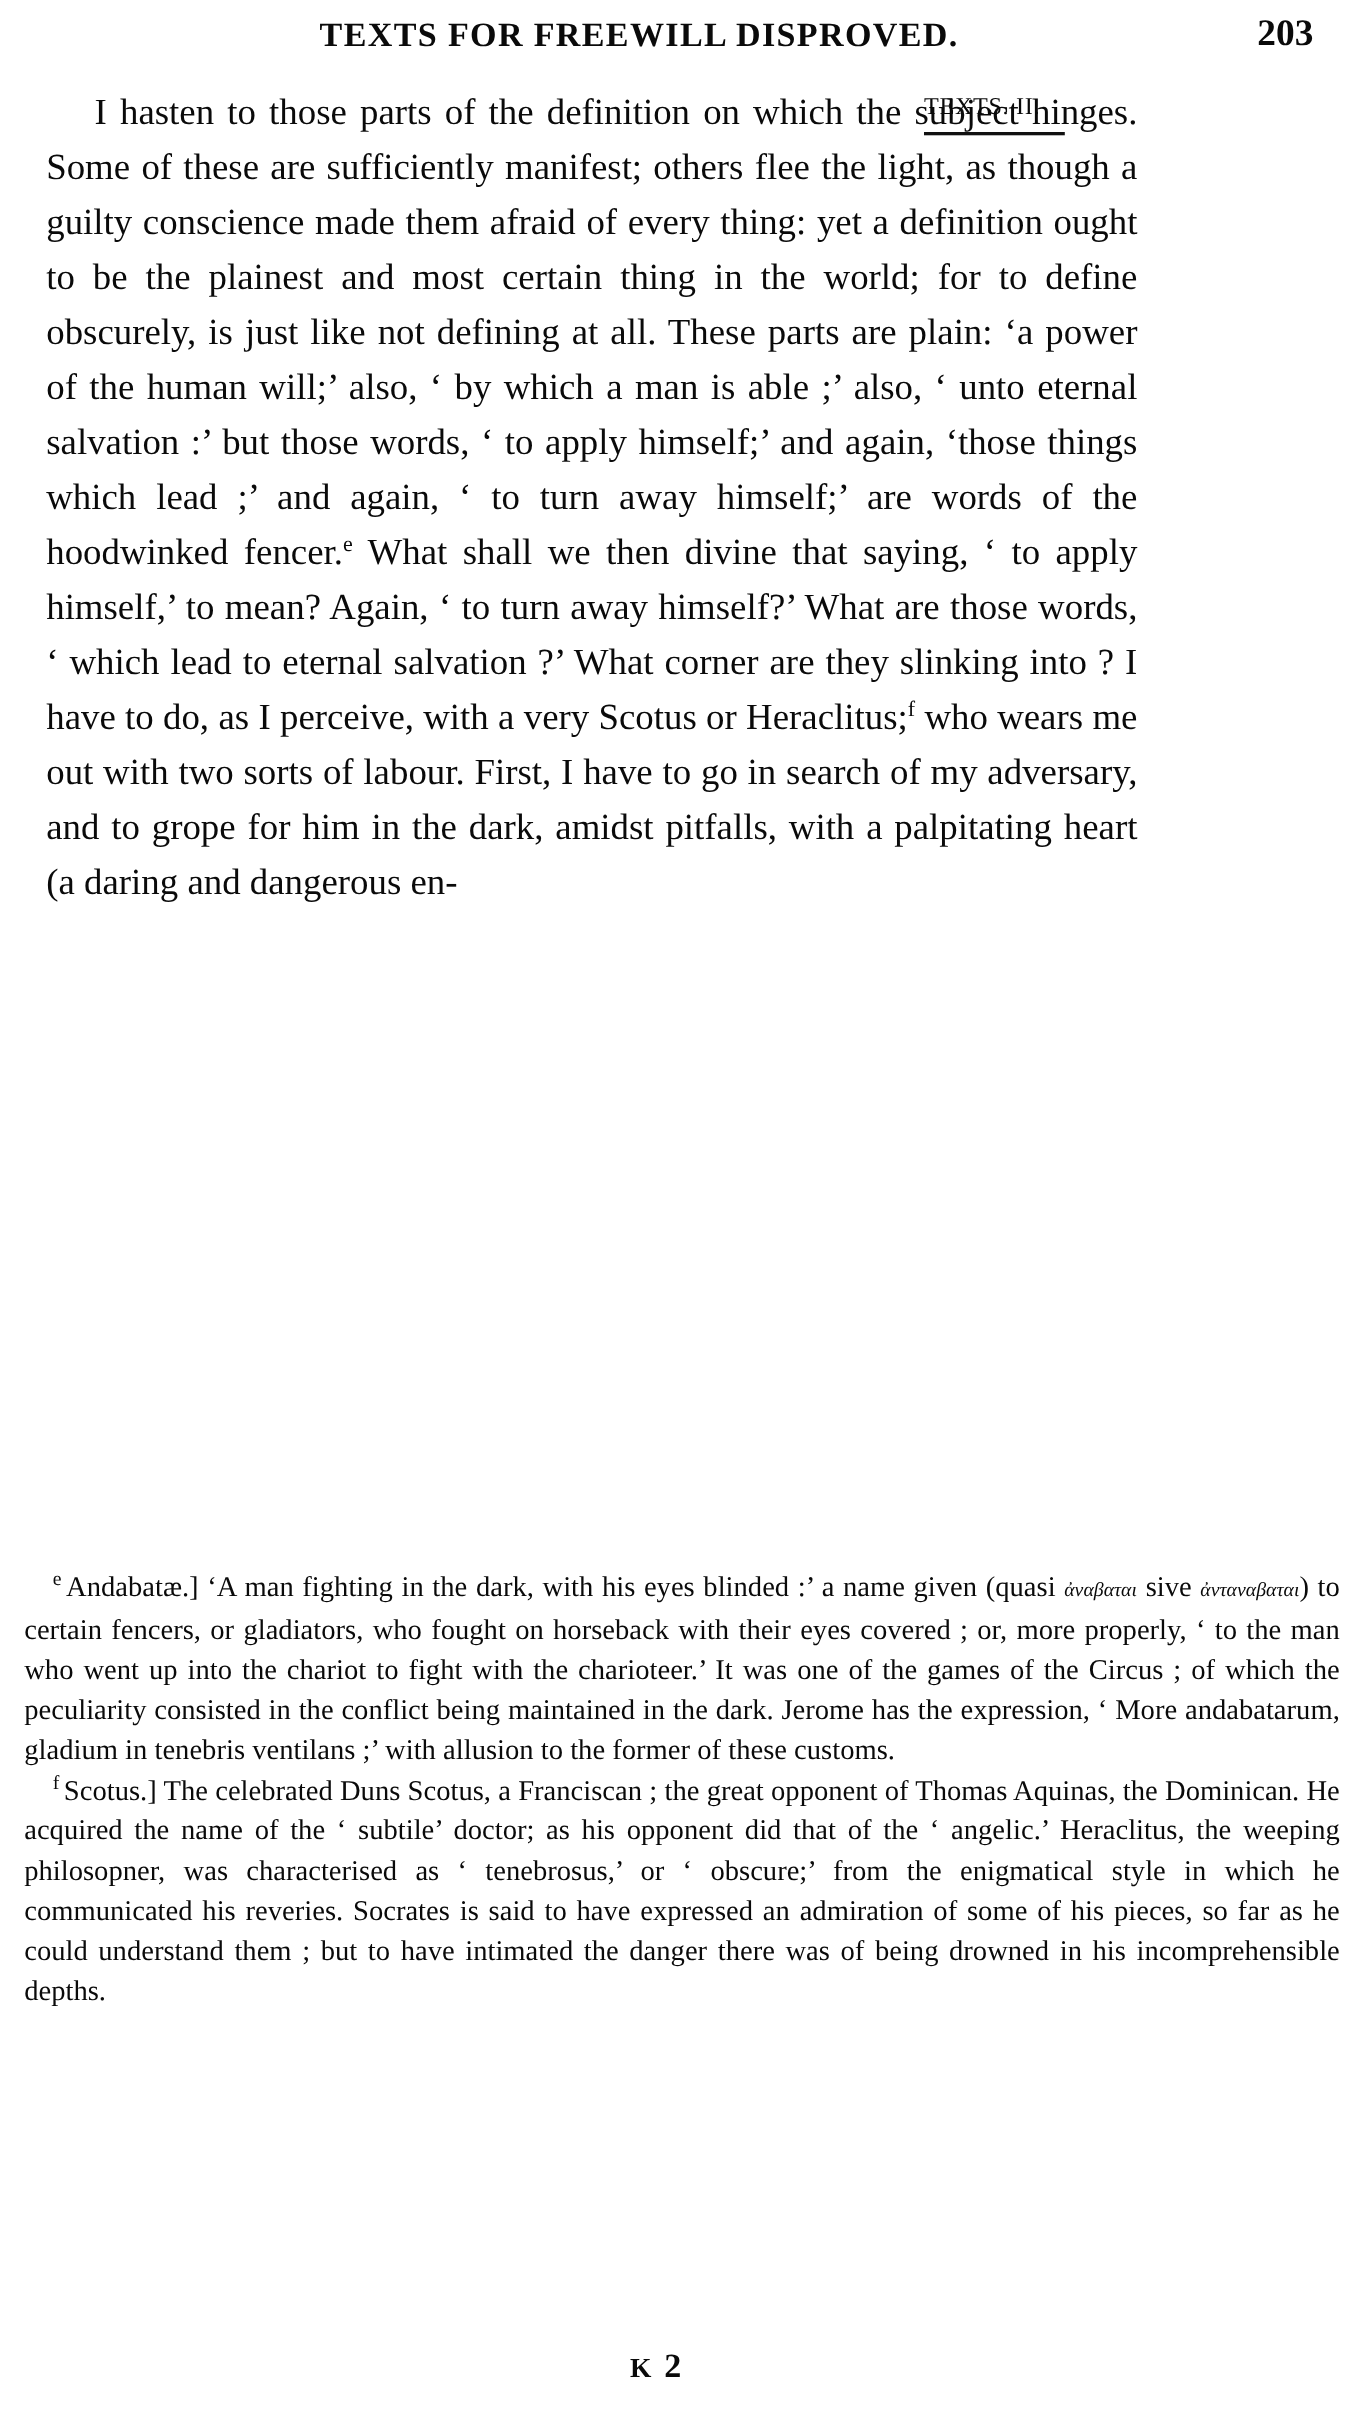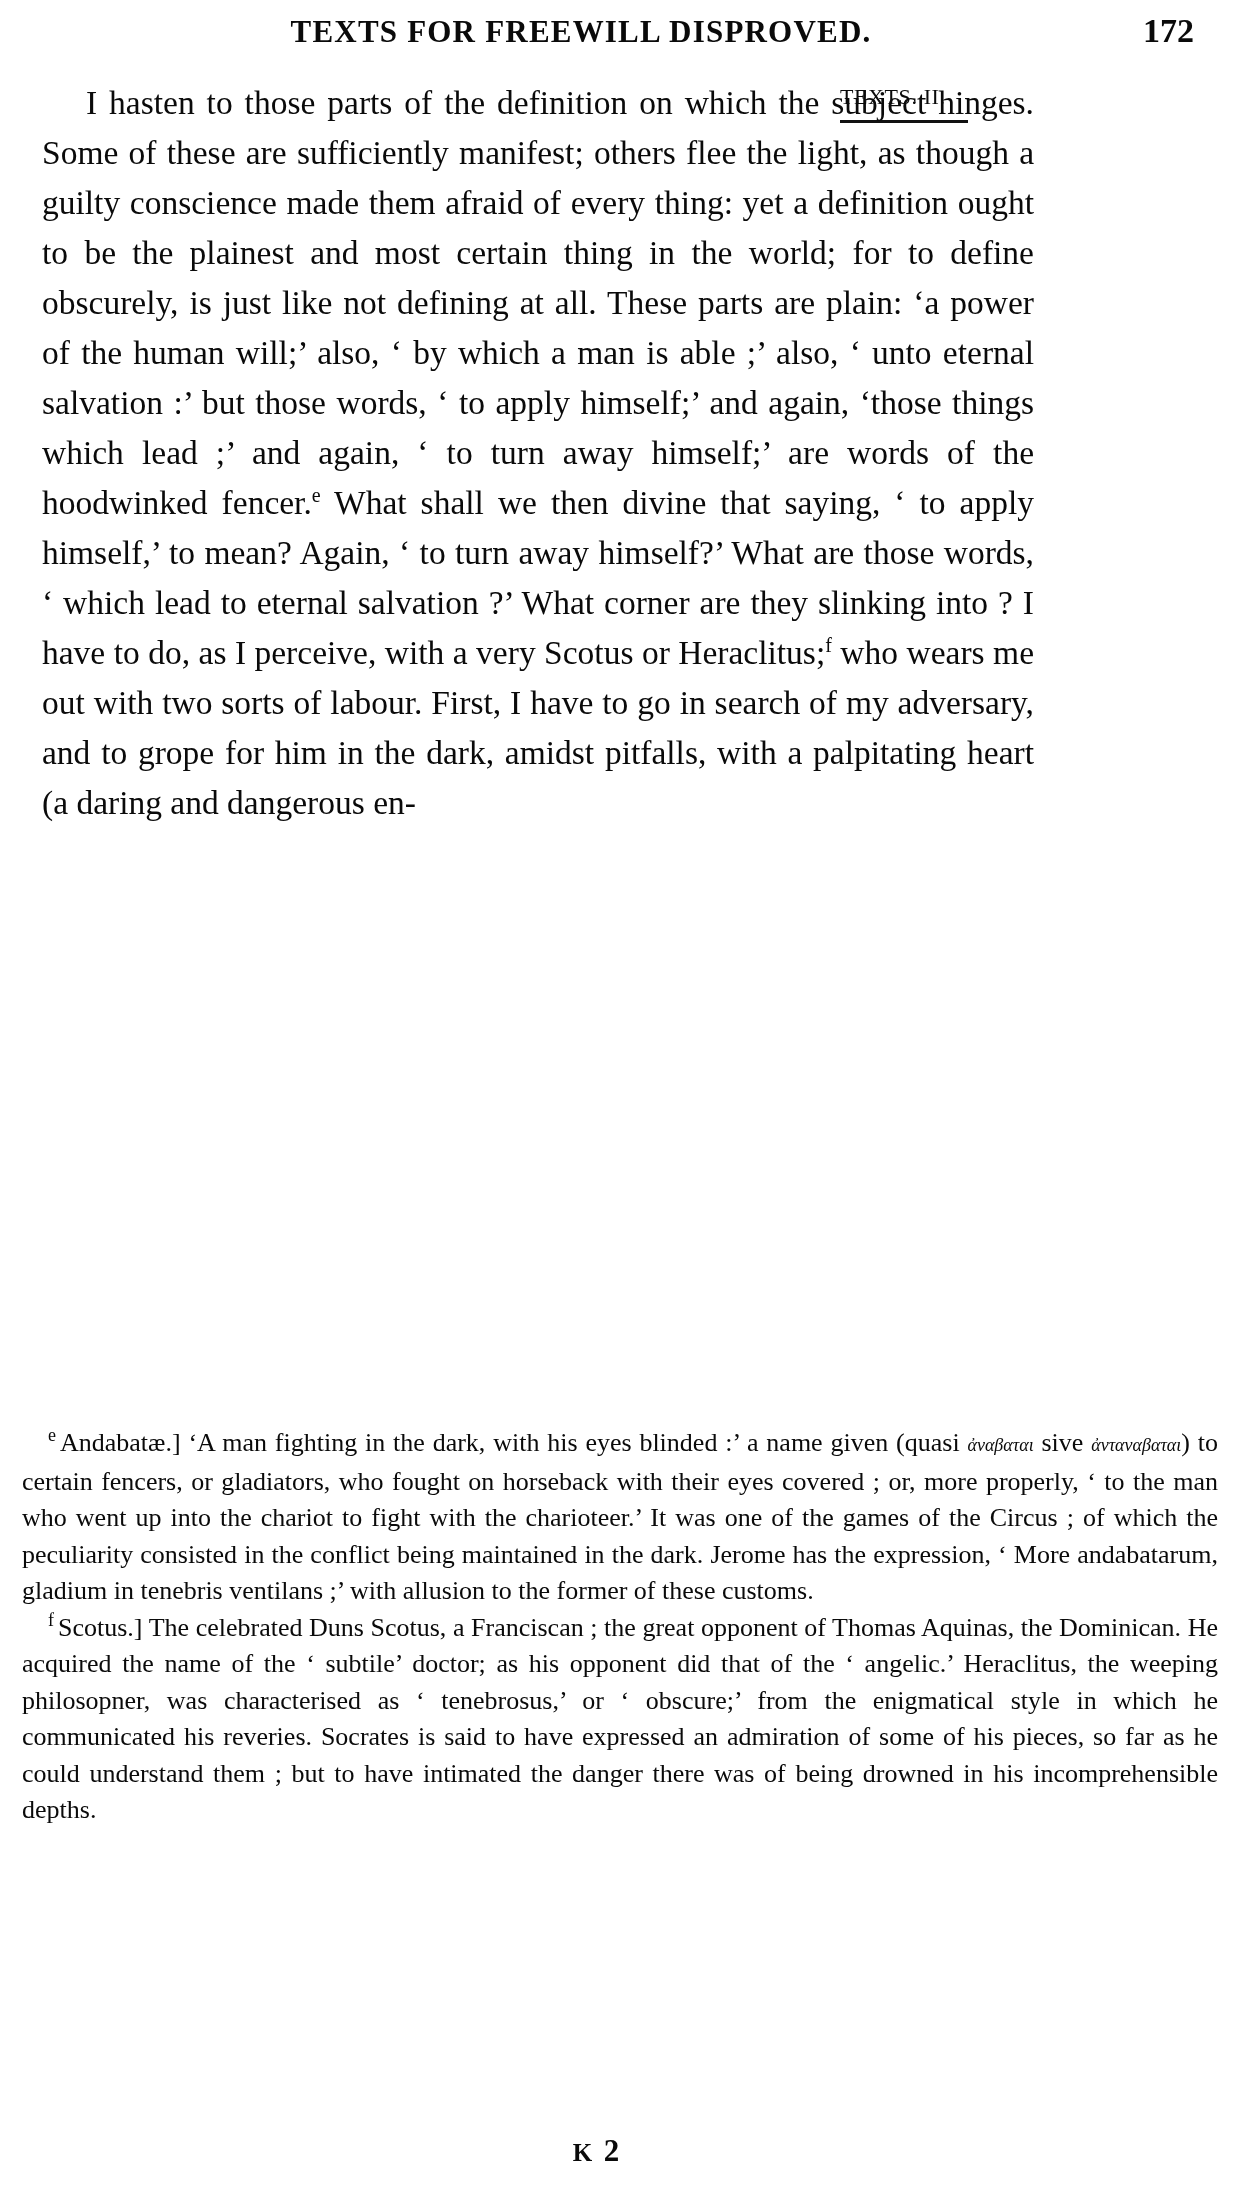--- a/index.html
+++ b/index.html
@@ -139,21 +139,21 @@
     font-variant: small-caps;
   }
 </style>
 </head>
 <body>
 
 <div class="page">
 
   <div class="header">
     <div class="running-head">TEXTS FOR FREEWILL DISPROVED.</div>
-    <div class="page-number">172</div>
+    <div class="page-number">203</div>
   </div>
 
   <div class="sidenote">
     <div class="label">TEXTS. II.</div>
     <div class="rule"></div>
   </div>
 
   <div class="body-col">
     <p class="indent"><span>I hasten to those parts of the definition on which the subject hinges.  Some of these are sufficiently manifest; others flee the light, as though a guilty conscience made them afraid of every thing: yet a definition ought to be the plainest and most certain thing in the world; for to define obscurely, is just like not defining at all.  These parts are plain: ‘a power of the human will;’ also, ‘ by which a man is able ;’ also, ‘ unto eternal salvation :’ but those words, ‘ to apply himself;’ and again, ‘those things which lead ;’ and again, ‘ to turn away himself;’ are words of the hoodwinked fencer.</span><span class="sup">e</span><span>  What shall we then divine that saying, ‘ to apply himself,’ to mean?  Again, ‘ to turn away himself?’  What are those words, ‘ which lead to eternal salvation ?’ What corner are they slinking into ?  I have to do, as I perceive, with a very Scotus or Heraclitus;</span><span class="sup">f</span><span> who wears me out with two sorts of labour. First, I have to go in search of my adversary, and to grope for him in the dark, amidst pitfalls, with a palpitating heart (a daring and dangerous en-</span></p>
   </div>

